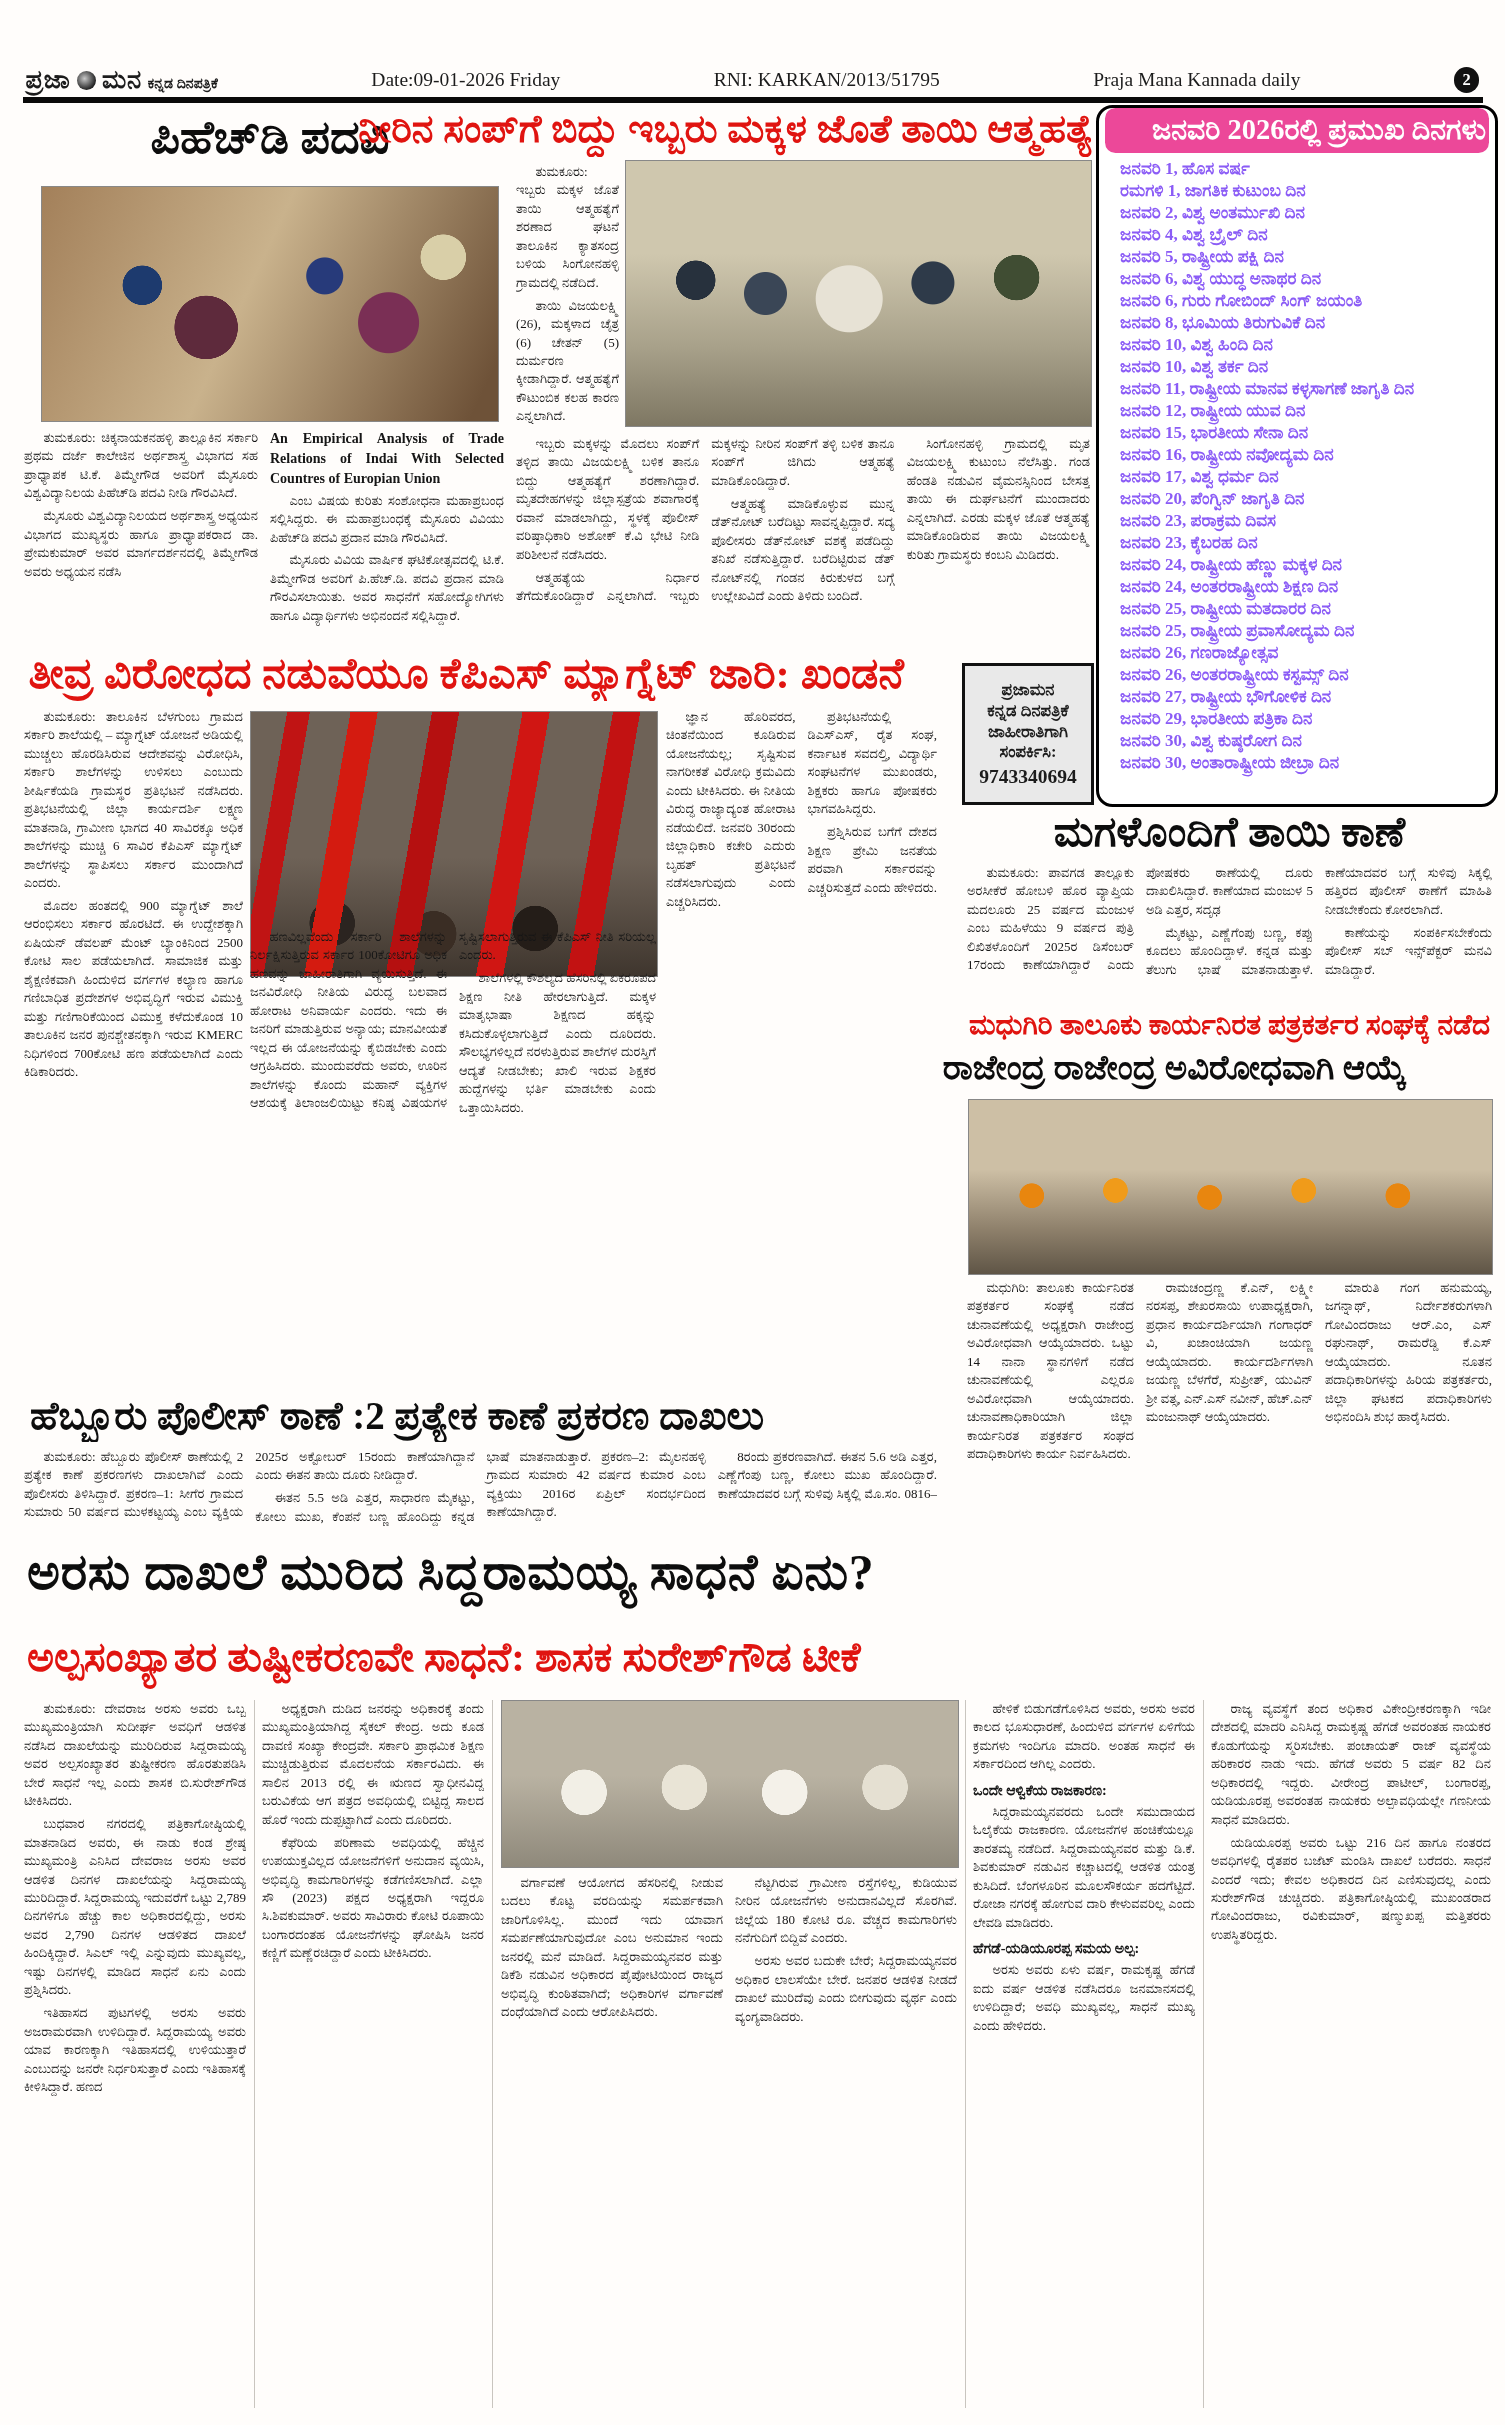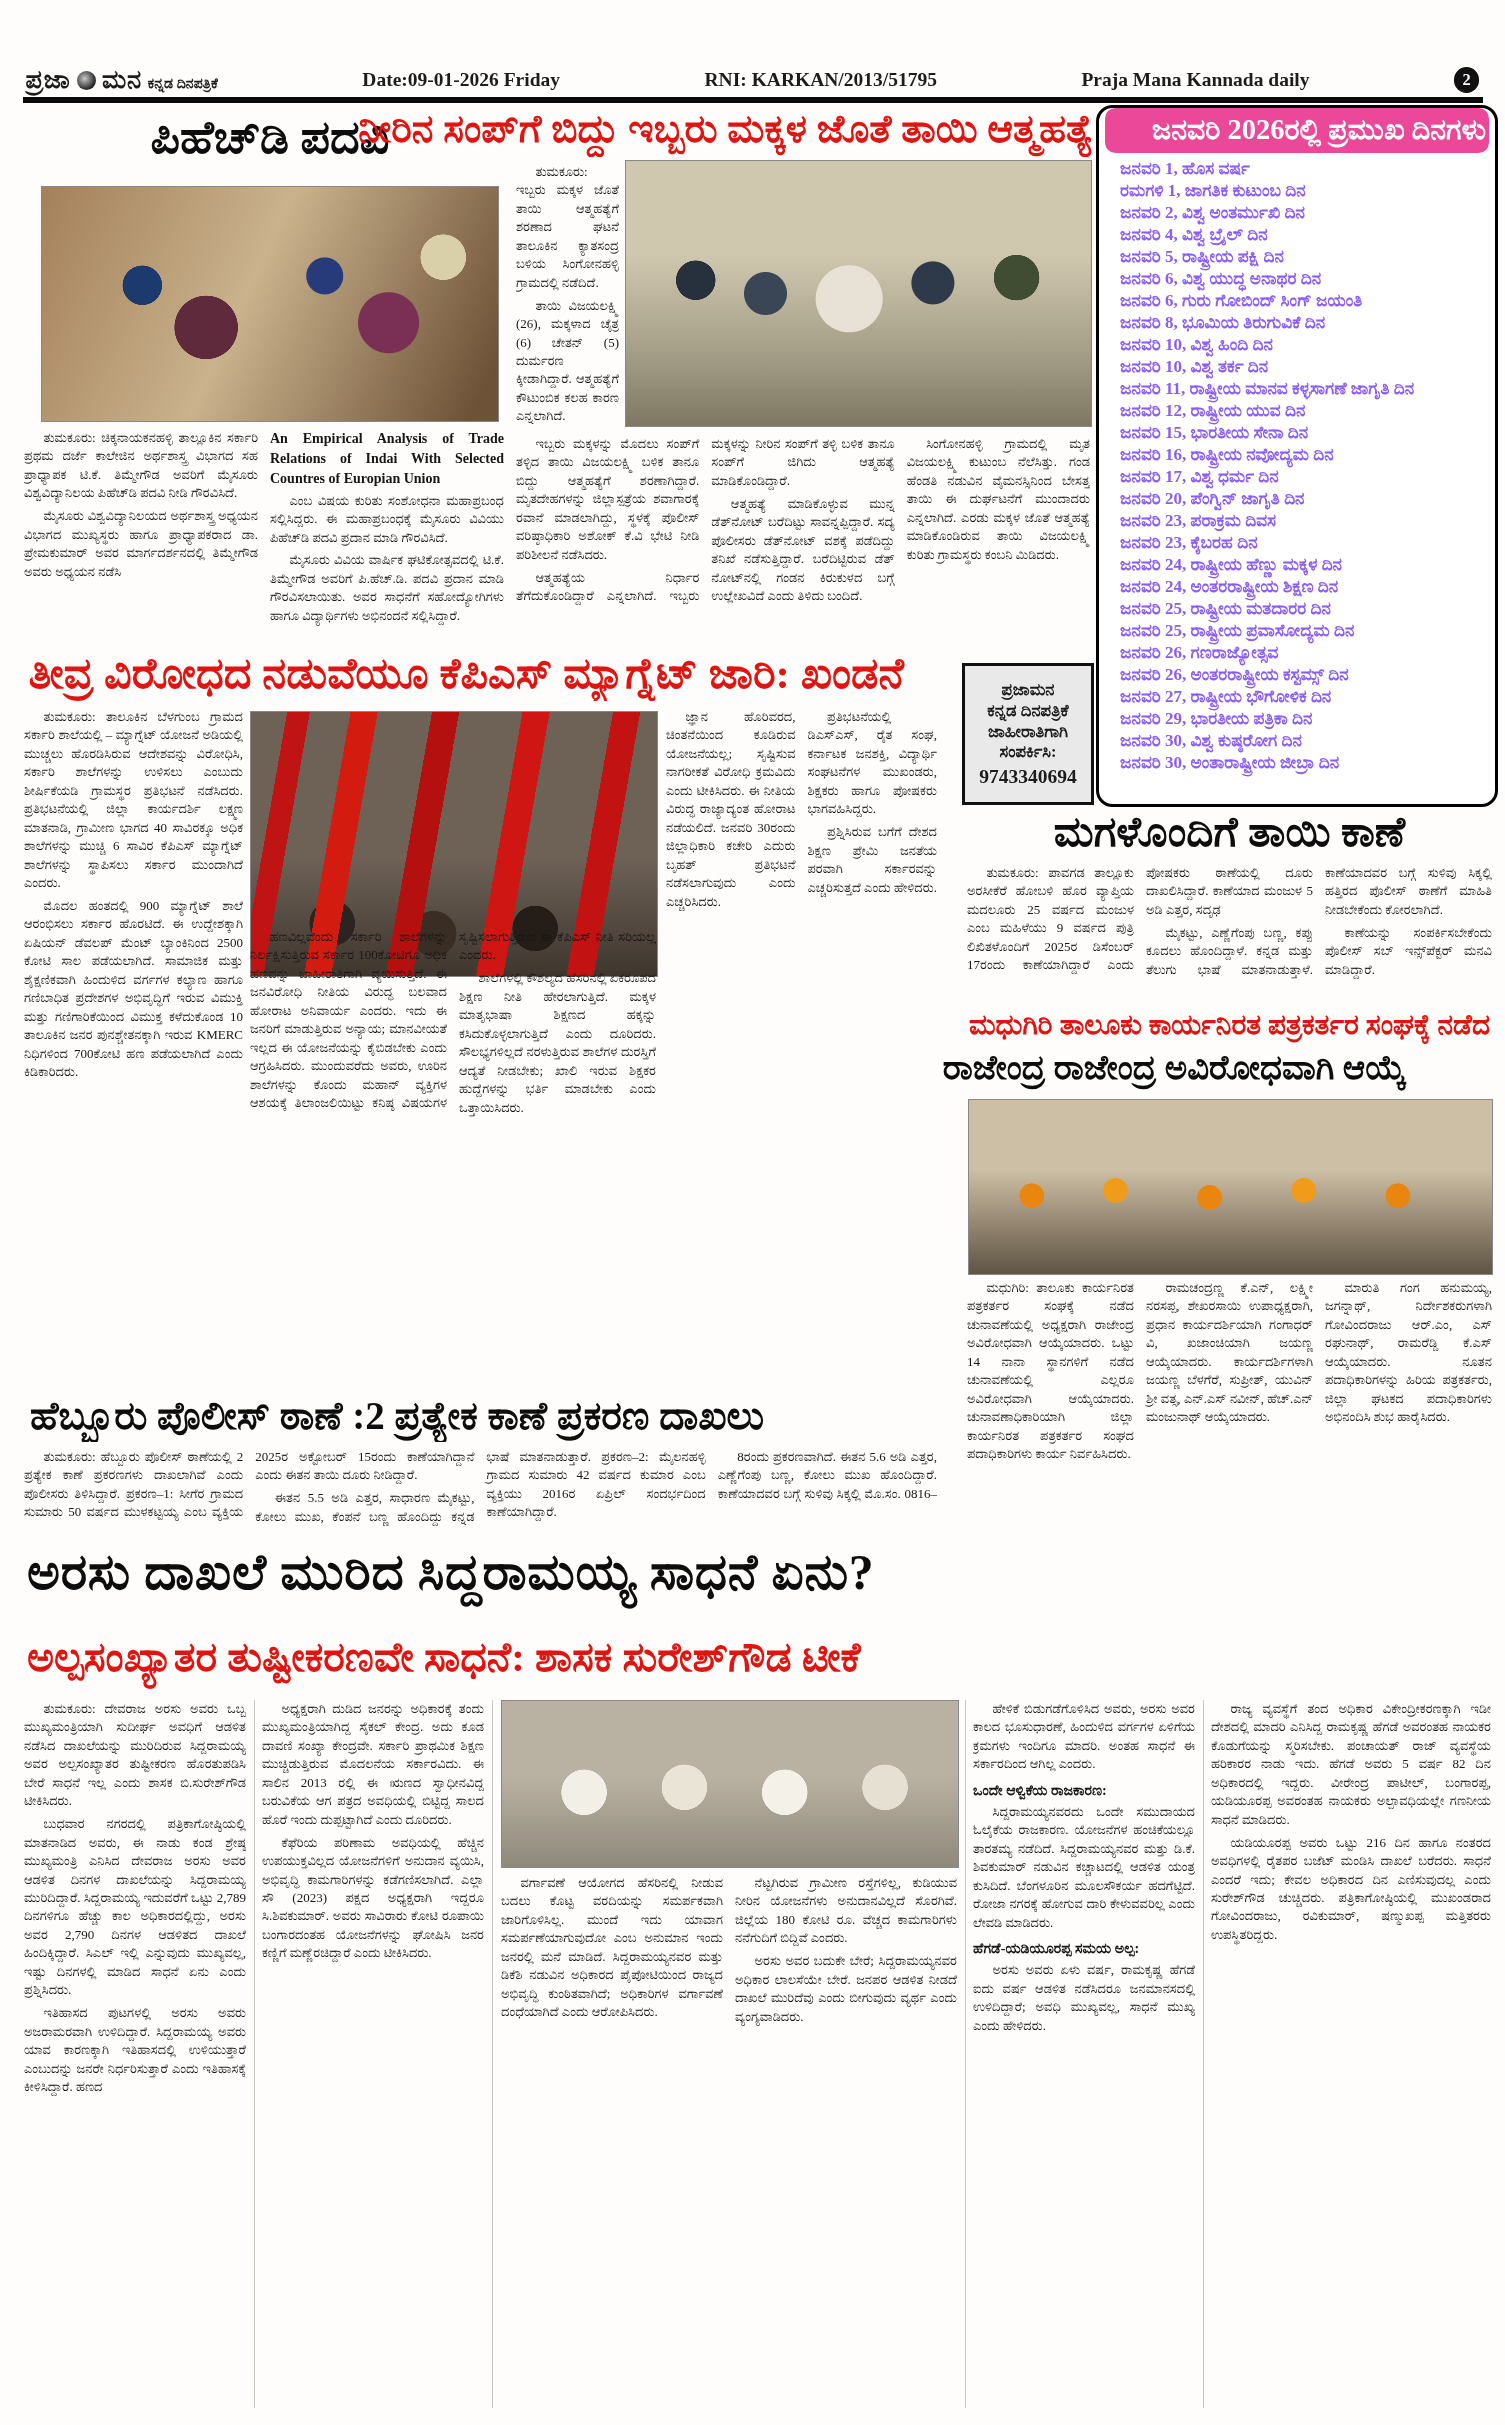--- a/index.html
+++ b/index.html
@@ -6,21 +6,21 @@
   .page{position:relative;width:1505px;height:2426px;background:#fffdfb;margin:0 auto;
         font-family:"Liberation Serif", serif;color:#1c1c1c;overflow:hidden;}
   
   .hdr{position:absolute;left:25.5px;top:63px;width:1454px;height:34px;
        display:flex;align-items:center;justify-content:space-between;}
   .logo{display:flex;align-items:baseline;gap:6px;}
   .logo .kn{font-size:25.5px;font-weight:bold;letter-spacing:0.7px;}
   .logo .emb{width:19.5px;height:19.5px;border-radius:50%;background:radial-gradient(circle at 40% 40%,#c8c8c8,#222 70%);
        display:inline-block;position:relative;top:2.2px;}
   .logo .sub{font-size:14.2px;font-weight:bold;}
-  .hdr .mid{font-size:19.5px;font-weight:bold;font-family:"Liberation Serif",serif;text-align:center;}
+  .hdr .mid{font-size:19.5px;font-weight:normal;font-family:"Liberation Serif",serif;text-align:center;}
   .pgnum{width:25.5px;height:25.5px;border-radius:50%;background:#111;color:#fff;
          font-size:16.5px;font-weight:bold;display:flex;align-items:center;justify-content:center;}
   .toprule{position:absolute;left:22.5px;top:97px;width:1460px;height:6px;background:#0a0a0a;}
   
   .abs{position:absolute;overflow:hidden;}
   .body-txt{font-size:13px;line-height:1.42;text-align:justify;color:#161616;}
   .body-txt .para{margin:0 0 4.5px 0;text-indent:19.5px;}
   .cols2{column-count:2;column-gap:12px;}
   .cols3{column-count:3;column-gap:12px;}
   .cols4{column-count:4;column-gap:12px;}
@@ -182,21 +182,21 @@
   <div class="abs photo ph-protest" style="left:250px;top:711px;width:406px;height:264px;"></div>
   <div class="abs body-txt cols2" style="left:250px;top:928px;width:406px;height:403px;">
     <div>
         <div class="para">ಹಣವಿಲ್ಲವೆಂದು ಸರ್ಕಾರಿ ಶಾಲೆಗಳನ್ನು ನಿರ್ಲಕ್ಷಿಸುತ್ತಿರುವ ಸರ್ಕಾರ 100ಕೋಟಿಗೂ ಅಧಿಕ ಹಣವನ್ನು ಜಾಹೀರಾತಿಗಾಗಿ ವ್ಯಯಿಸುತ್ತಿದೆ. ಈ ಜನವಿರೋಧಿ ನೀತಿಯ ವಿರುದ್ಧ ಬಲವಾದ ಹೋರಾಟ ಅನಿವಾರ್ಯ ಎಂದರು. ಇದು ಈ ಜನರಿಗೆ ಮಾಡುತ್ತಿರುವ ಅನ್ಯಾಯ; ಮಾನವೀಯತೆ ಇಲ್ಲದ ಈ ಯೋಜನೆಯನ್ನು ಕೈಬಿಡಬೇಕು ಎಂದು ಆಗ್ರಹಿಸಿದರು. ಮುಂದುವರೆದು ಅವರು, ಊರಿನ ಶಾಲೆಗಳನ್ನು ಕೊಂದು ಮಹಾನ್ ವ್ಯಕ್ತಿಗಳ ಆಶಯಕ್ಕೆ ತಿಲಾಂಜಲಿಯಿಟ್ಟು ಕನಿಷ್ಠ ವಿಷಯಗಳ ಸೃಷ್ಟಿಸಲಾಗುತ್ತಿರುವ ಈ ಕೆಪಿಎಸ್ ನೀತಿ ಸರಿಯಲ್ಲ ಎಂದರು.</div>
         <div class="para">ಶಾಲೆಗಳಲ್ಲಿ ಕೌಶಲ್ಯದ ಹೆಸರಿನಲ್ಲಿ ಏಕರೂಪದ ಶಿಕ್ಷಣ ನೀತಿ ಹೇರಲಾಗುತ್ತಿದೆ. ಮಕ್ಕಳ ಮಾತೃಭಾಷಾ ಶಿಕ್ಷಣದ ಹಕ್ಕನ್ನು ಕಸಿದುಕೊಳ್ಳಲಾಗುತ್ತಿದೆ ಎಂದು ದೂರಿದರು. ಸೌಲಭ್ಯಗಳಿಲ್ಲದೆ ನರಳುತ್ತಿರುವ ಶಾಲೆಗಳ ದುರಸ್ತಿಗೆ ಆದ್ಯತೆ ನೀಡಬೇಕು; ಖಾಲಿ ಇರುವ ಶಿಕ್ಷಕರ ಹುದ್ದೆಗಳನ್ನು ಭರ್ತಿ ಮಾಡಬೇಕು ಎಂದು ಒತ್ತಾಯಿಸಿದರು.</div>
       </div>
   </div>
   <div class="abs body-txt cols2" style="left:666px;top:708px;width:271px;height:676px;">
     <div>
         <div class="para">ಜ್ಞಾನ ಹೊರಿವರದ, ಚಿಂತನೆಯಿಂದ ಕೂಡಿರುವ ಯೋಜನೆಯಲ್ಲ; ಸೃಷ್ಟಿಸುವ ನಾಗರೀಕತೆ ವಿರೋಧಿ ಕ್ರಮವಿದು ಎಂದು ಟೀಕಿಸಿದರು. ಈ ನೀತಿಯ ವಿರುದ್ಧ ರಾಜ್ಯಾದ್ಯಂತ ಹೋರಾಟ ನಡೆಯಲಿದೆ. ಜನವರಿ 30ರಂದು ಜಿಲ್ಲಾಧಿಕಾರಿ ಕಚೇರಿ ಎದುರು ಬೃಹತ್ ಪ್ರತಿಭಟನೆ ನಡೆಸಲಾಗುವುದು ಎಂದು ಎಚ್ಚರಿಸಿದರು.</div>
-        <div class="para">ಪ್ರತಿಭಟನೆಯಲ್ಲಿ ಡಿಎಸ್ಎಸ್, ರೈತ ಸಂಘ, ಕರ್ನಾಟಕ ಜನಶಕ್ತಿ, ವಿದ್ಯಾರ್ಥಿ ಸಂಘಟನೆಗಳ ಮುಖಂಡರು, ಶಿಕ್ಷಕರು ಹಾಗೂ ಪೋಷಕರು ಭಾಗವಹಿಸಿದ್ದರು.</div>
+        <div class="para">ಪ್ರತಿಭಟನೆಯಲ್ಲಿ ಡಿಎಸ್ಎಸ್, ರೈತ ಸಂಘ, ಕರ್ನಾಟಕ ಸವದಲ್ತಿ, ವಿದ್ಯಾರ್ಥಿ ಸಂಘಟನೆಗಳ ಮುಖಂಡರು, ಶಿಕ್ಷಕರು ಹಾಗೂ ಪೋಷಕರು ಭಾಗವಹಿಸಿದ್ದರು.</div>
         <div class="para">ಪ್ರಶ್ನಿಸಿರುವ ಬಗೆಗೆ ದೇಶದ ಶಿಕ್ಷಣ ಪ್ರೇಮಿ ಜನತೆಯ ಪರವಾಗಿ ಸರ್ಕಾರವನ್ನು ಎಚ್ಚರಿಸುತ್ತದೆ ಎಂದು ಹೇಳಿದರು.</div>
       </div>
   </div>
 
   <div class="adbox">
     <div class="l">ಪ್ರಜಾಮನ</div>
     <div class="l">ಕನ್ನಡ ದಿನಪತ್ರಿಕೆ</div>
     <div class="l">ಜಾಹೀರಾತಿಗಾಗಿ</div>
     <div class="l">ಸಂಪರ್ಕಿಸಿ:</div>
     <div class="ph">9743340694</div>

